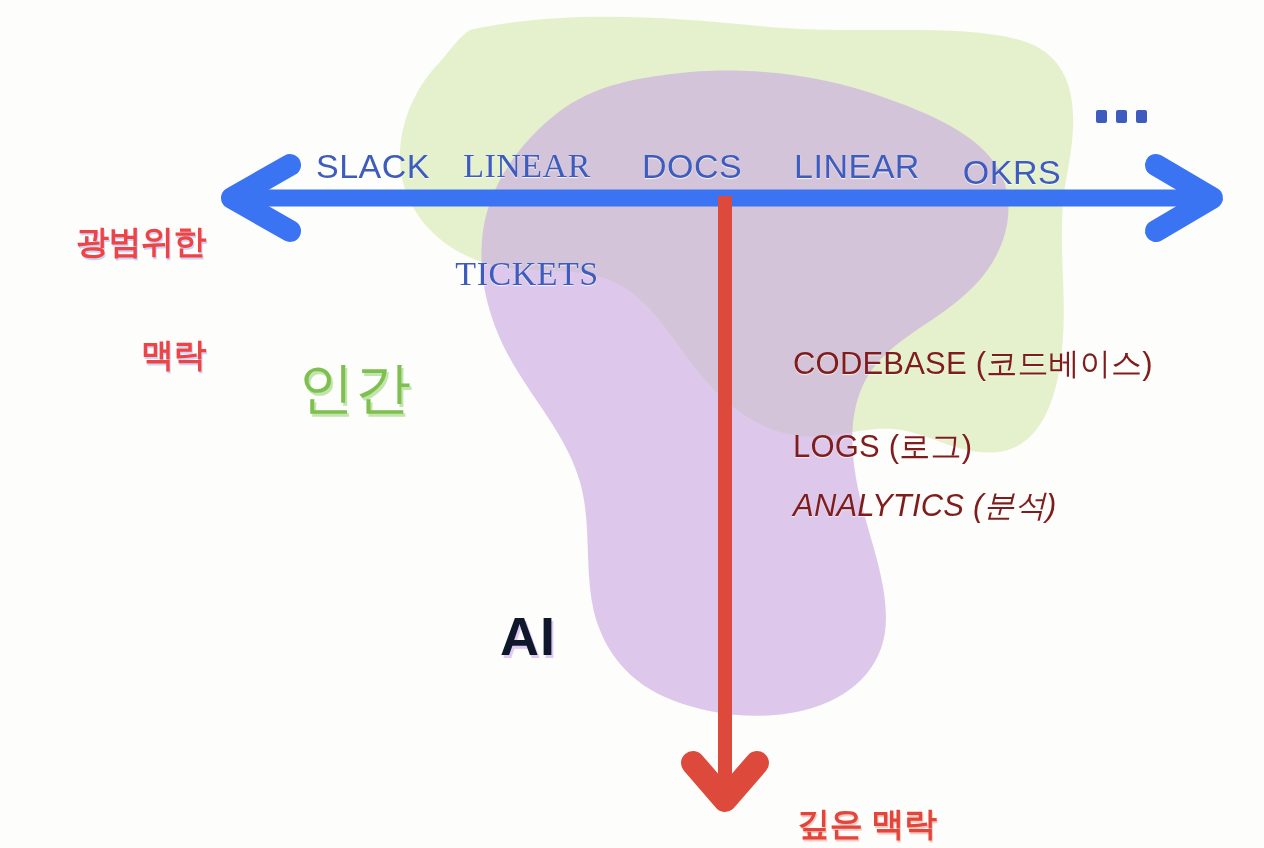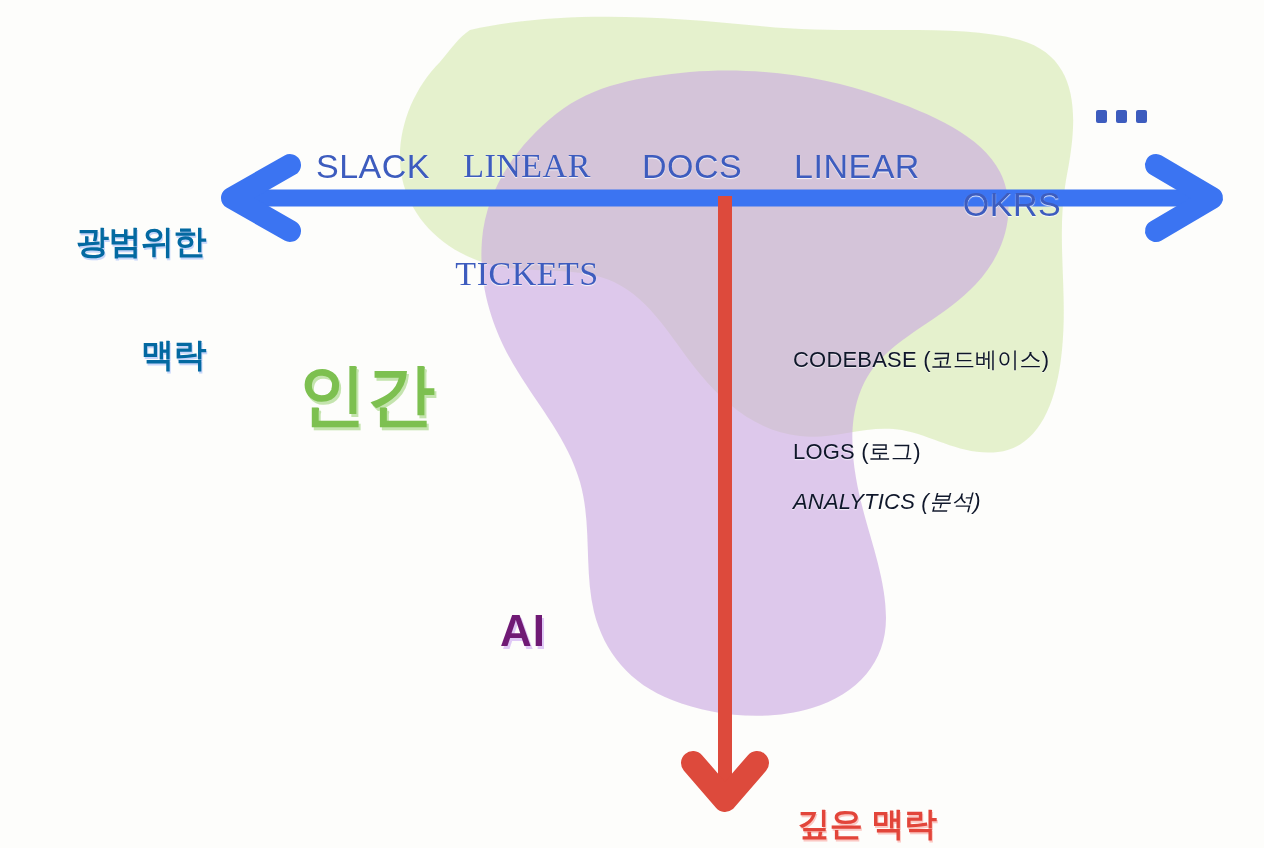--- a/index.html
+++ b/index.html
@@ -40,58 +40,58 @@
   .src {
     color: #3d5cbe;
     font-size: 34px;
     letter-spacing: 0.5px;
     text-align: center;
     text-shadow: 0 1px 1px rgba(255,255,255,0.85);
   }
 
   
   .broad-label {
-    color: #0369a1;
+    color: #ef4444;
     font-size: 33px;
     font-weight: 700;
     text-align: right;
     line-height: 1.14;
     letter-spacing: -0.5px;
     text-shadow: 1px 2px 0 rgba(180,200,250,0.75);
   }
 
   
   .deep-item {
-    color: #0f172a;
-    font-size: 22px;
+    color: #7f1d1d;
+    font-size: 31px;
     letter-spacing: 0.2px;
     text-shadow: 0 1px 1px rgba(255,255,255,0.7);
   }
 
   
   .deep-label {
     color: #e2453a;
     font-size: 33px;
     font-weight: 700;
     line-height: 1.12;
     letter-spacing: -0.3px;
     text-shadow: 1px 2px 0 rgba(250,190,185,0.85);
   }
 
   
   .human-cap {
     color: #7dc050;
-    font-size: 68px;
-    font-weight: 700;
+    font-size: 56px;
+    font-weight: 400;
     letter-spacing: 1px;
     text-shadow: 2px 3px 0 rgba(190,225,165,0.9);
   }
   .ai-cap {
-    color: #701a75;
-    font-size: 44px;
+    color: #0f172a;
+    font-size: 54px;
     font-weight: 700;
     letter-spacing: 1px;
     text-shadow: 2px 3px 0 rgba(222,198,246,0.95);
   }
 
   .ellipsis-dots {
     position: absolute;
     display: flex;
     gap: 9px;
   }
@@ -165,42 +165,42 @@
   </div>
 
   <div class="lbl src" style="left:622px; top:76px; width:140px;">
     <div>DOCS</div>
   </div>
 
   <div class="lbl src" style="left:780px; top:76px; width:154px;">
     <div>LINEAR</div>
   </div>
 
-  <div class="lbl src" style="left:962px; top:114px; width:100px;">
+  <div class="lbl src" style="left:962px; top:82px; width:100px;">
     <div>OKRS</div>
   </div>
 
   <div class="ellipsis-dots" style="left:1096px; top:110px;">
     <i></i>
       <i></i>
       <i></i>
   </div>
 
   <div class="lbl broad-label" style="left:0px; top:148px; width:206px;">
     <div>광범위한</div>
     <div>맥락</div>
   </div>
 
   <div class="lbl human-cap" style="left:298px; top:358px;">인간</div>
 
   <div class="lbl ai-cap" style="left:500px; top:608px;">AI</div>
 
   <div class="lbl deep-item" style="left:793px; top:348px;">CODEBASE (코드베이스)</div>
 
-  <div class="lbl deep-item" style="left:793px; top:440px;">LOGS (로그)</div>
+  <div class="lbl deep-item" style="left:793px; top:431px;">LOGS (로그)</div>
 
   <div class="lbl deep-item" style="left:793px; top:490px;font-style:italic;">ANALYTICS (분석)</div>
 
   <div class="lbl deep-label" style="left:797px; top:732px;">
     <div>깊은 맥락</div>
     
   </div>
 
 </div>
 

